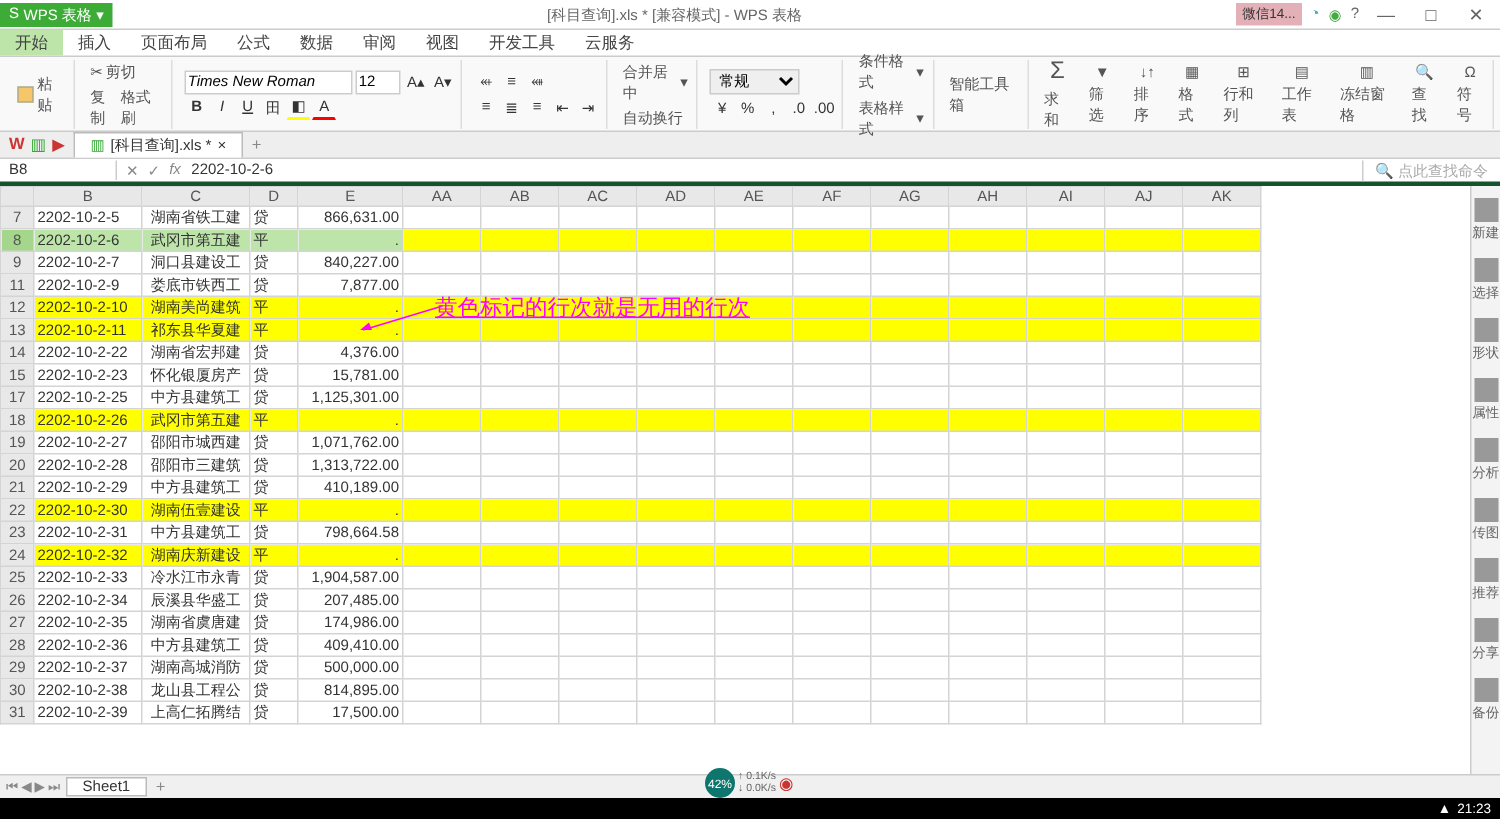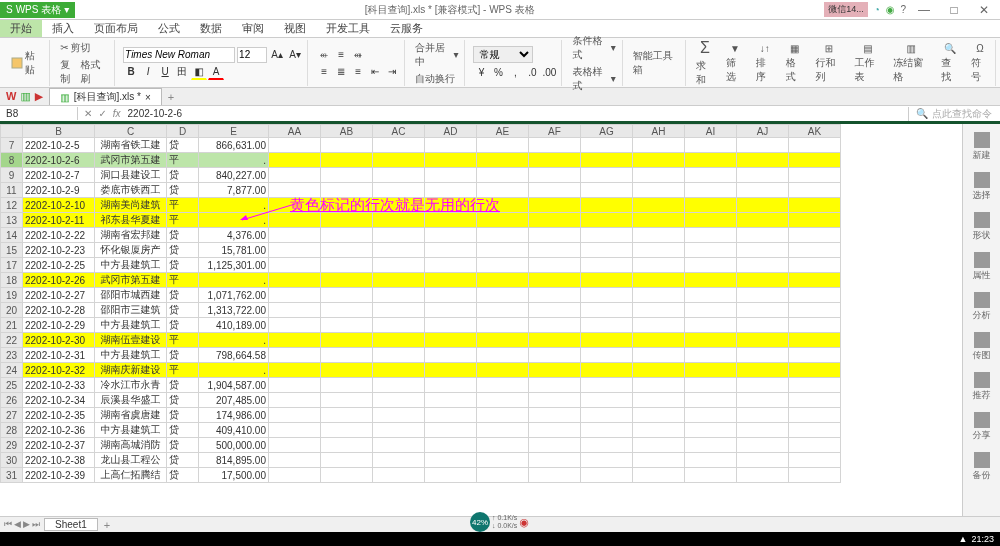--- a/index.html
+++ b/index.html
@@ -36,21 +36,21 @@
 table.grid th { background: #e8e8e8; font-weight: normal; text-align: center; color: #555; }
 .rowhdr { background: #e8e8e8; text-align: center; width: 22px; color: #555; }
 .col-B { width: 72px; }
 .col-C { width: 72px; text-align: center; }
 .col-D { width: 32px; }
 .col-E { width: 70px; text-align: right; }
 .col-wide { width: 52px; }
 .hl { background: #ffff00; }
 .sel { background: #bde5a9; }
 .sel-th { background: #a4d68c !important; }
-.side-panel { width: 38px; background: #f3f3f3; border-left: 1px solid #ccc; display: flex; flex-direction: column; align-items: center; gap: 10px; padding-top: 8px; }
+.side-panel { width: 20px; background: #f3f3f3; border-left: 1px solid #ccc; display: flex; flex-direction: column; align-items: center; gap: 10px; padding-top: 8px; }
 .side-item { font-size: 9px; color: #666; writing-mode: horizontal-tb; text-align: center; cursor: pointer; }
 .side-icon { width: 16px; height: 16px; background: #999; margin: 0 auto 1px; }
 .sheet-tabs { display: flex; border-top: 1px solid #ccc; height: 16px; align-items: center; background: #f0f0f0; }
 .sheet-nav { display: flex; gap: 2px; padding: 0 4px; font-size: 9px; color: #888; }
 .sheet-tab { background: #fff; border: 1px solid #bbb; padding: 0 10px; font-size: 10px; }
 .statusbar { display: flex; border-top: 1px solid #ccc; height: 14px; align-items: center; font-size: 9px; color: #666; background: #f8f8f8; }
 .status-left { padding: 0 8px; }
 .status-center { flex: 1; }
 .status-right { display: flex; gap: 6px; align-items: center; padding: 0 6px; }
 .zoom-slider { width: 80px; height: 2px; background: #aaa; position: relative; }

